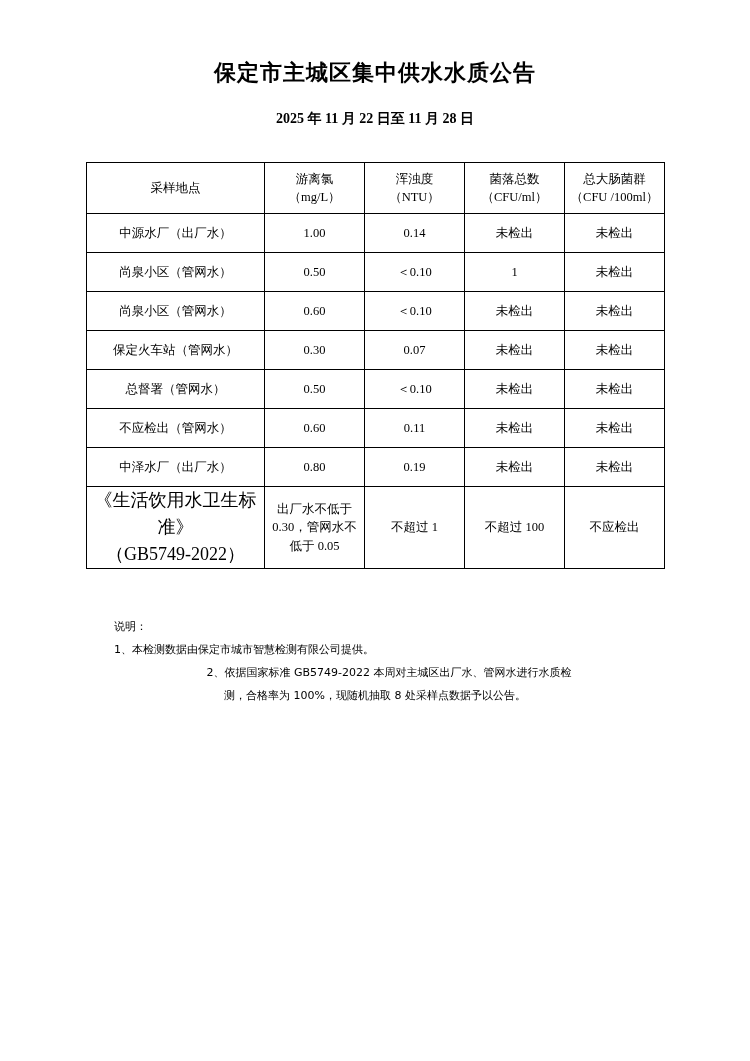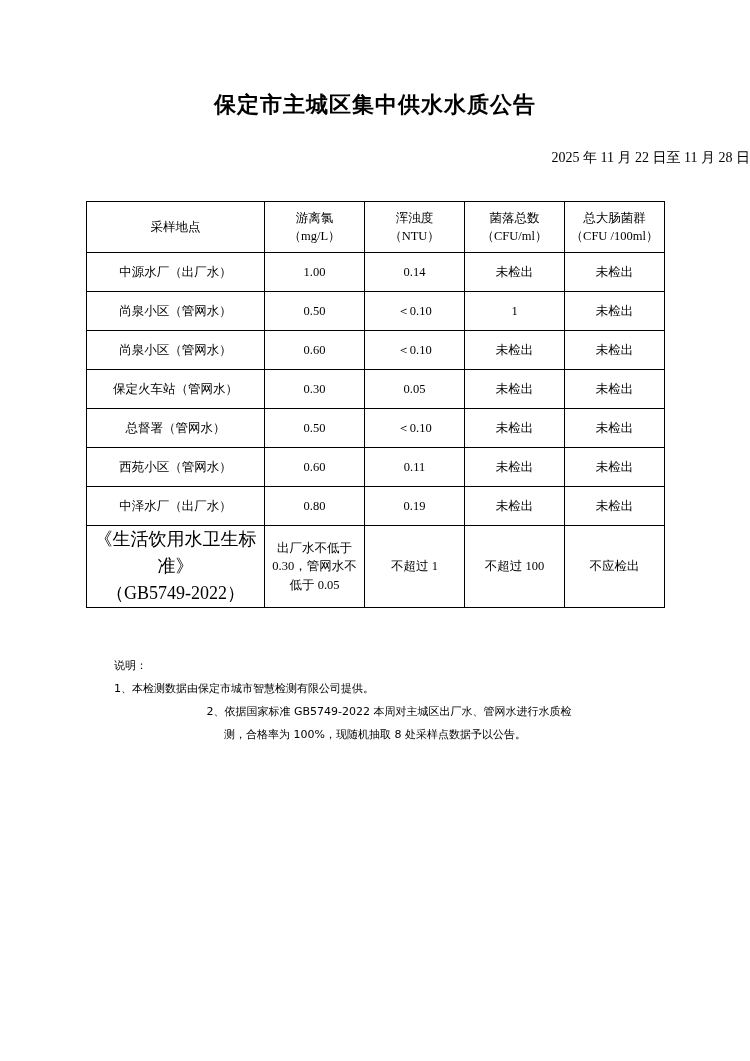--- a/index.html
+++ b/index.html
@@ -20,28 +20,28 @@
     height: 1061px;
     box-sizing: border-box;
     padding: 0;
     position: relative;
   }
   .doc-title {
     text-align: center;
     font-size: 22px;
     font-weight: bold;
     letter-spacing: 1px;
-    margin-top: 90px;
+    margin-top: 58px;
     font-family: "Liberation Serif", "DejaVu Serif", serif;
   }
   .doc-subtitle {
-    text-align: right;
+    text-align: center;
     font-size: 14px;
-    font-weight: normal;
-    margin-top: 29px;
+    font-weight: bold;
+    margin-top: 22px;
     font-family: "Liberation Serif", "DejaVu Serif", serif;
   }
   .table-wrap {
     margin: 34px auto 0 auto;
     width: 578px;
   }
   table.quality {
     border-collapse: collapse;
     width: 100%;
     table-layout: fixed;
@@ -162,33 +162,33 @@
         <tr>
           <td>尚泉小区（管网水）</td>
           <td class="num-cell">0.60</td>
           <td class="num-cell">＜0.10</td>
           <td>未检出</td>
           <td>未检出</td>
         </tr>
         <tr>
           <td>保定火车站（管网水）</td>
           <td class="num-cell">0.30</td>
-          <td class="num-cell">0.05</td>
+          <td class="num-cell">0.07</td>
           <td>未检出</td>
           <td>未检出</td>
         </tr>
         <tr>
           <td>总督署（管网水）</td>
           <td class="num-cell">0.50</td>
           <td class="num-cell">＜0.10</td>
           <td>未检出</td>
           <td>未检出</td>
         </tr>
         <tr>
-          <td>西苑小区（管网水）</td>
+          <td>不应检出（管网水）</td>
           <td class="num-cell">0.60</td>
           <td class="num-cell">0.11</td>
           <td>未检出</td>
           <td>未检出</td>
         </tr>
         <tr>
           <td>中泽水厂（出厂水）</td>
           <td class="num-cell">0.80</td>
           <td class="num-cell">0.19</td>
           <td>未检出</td>

